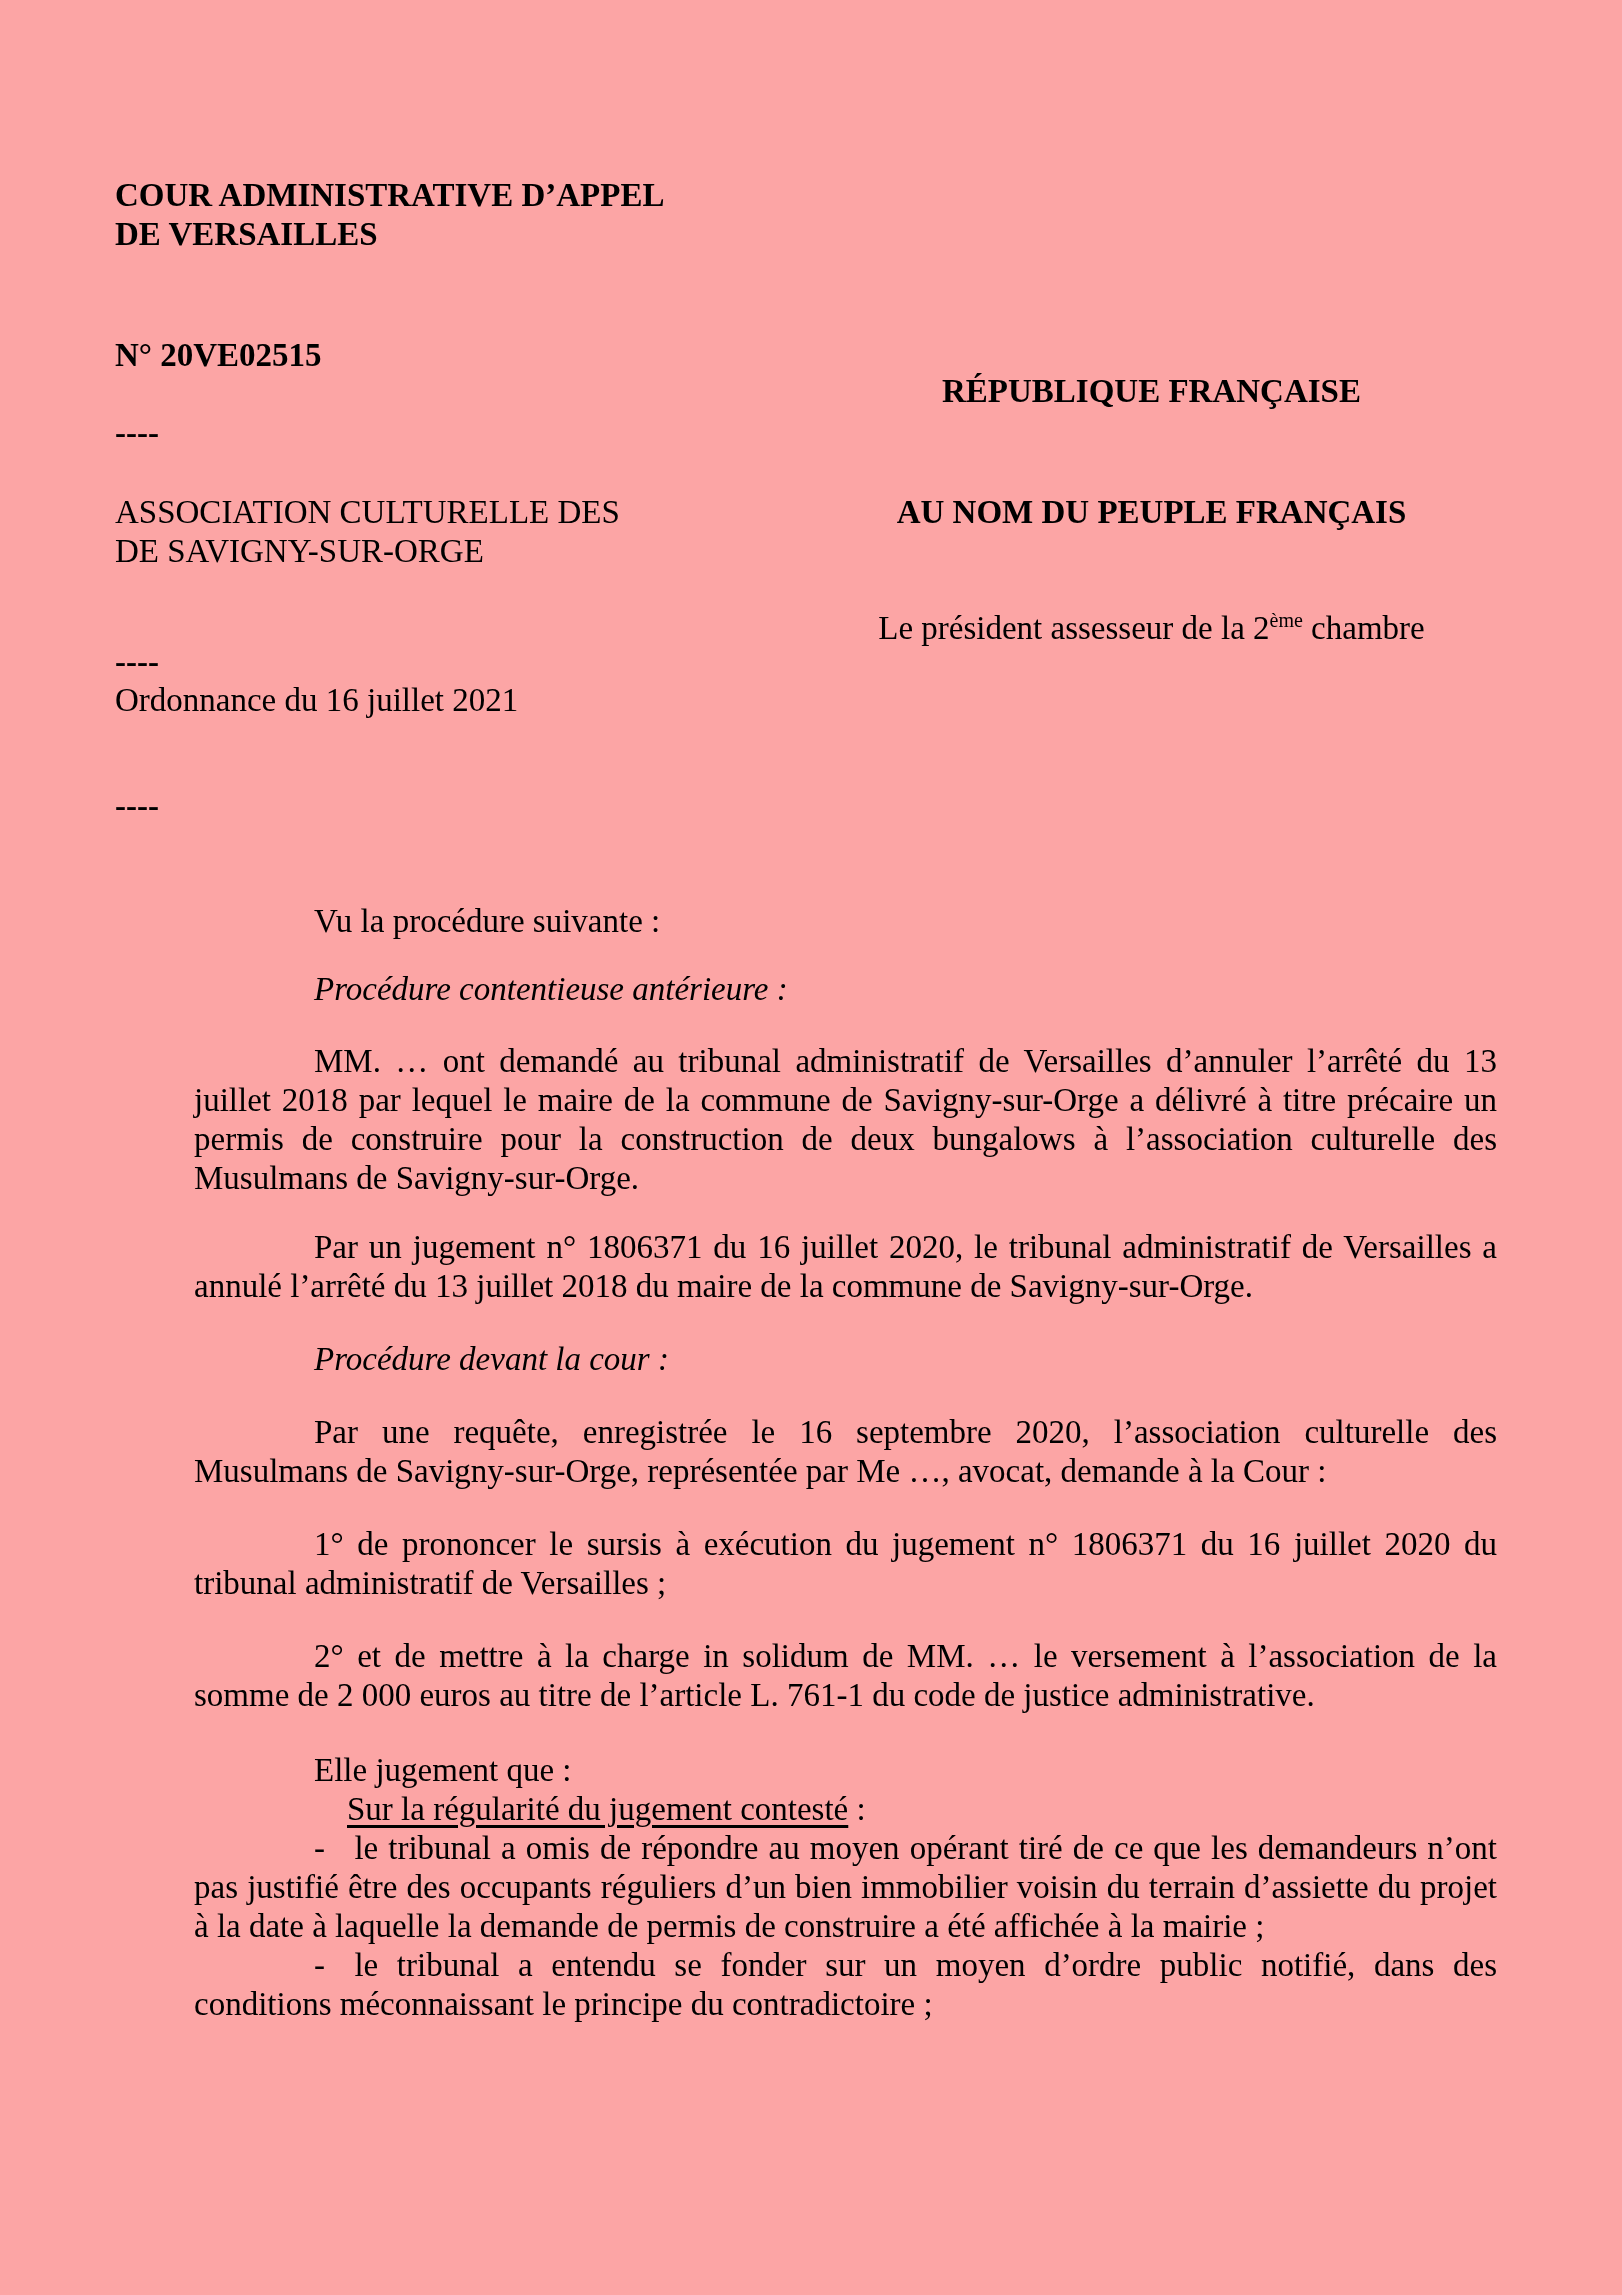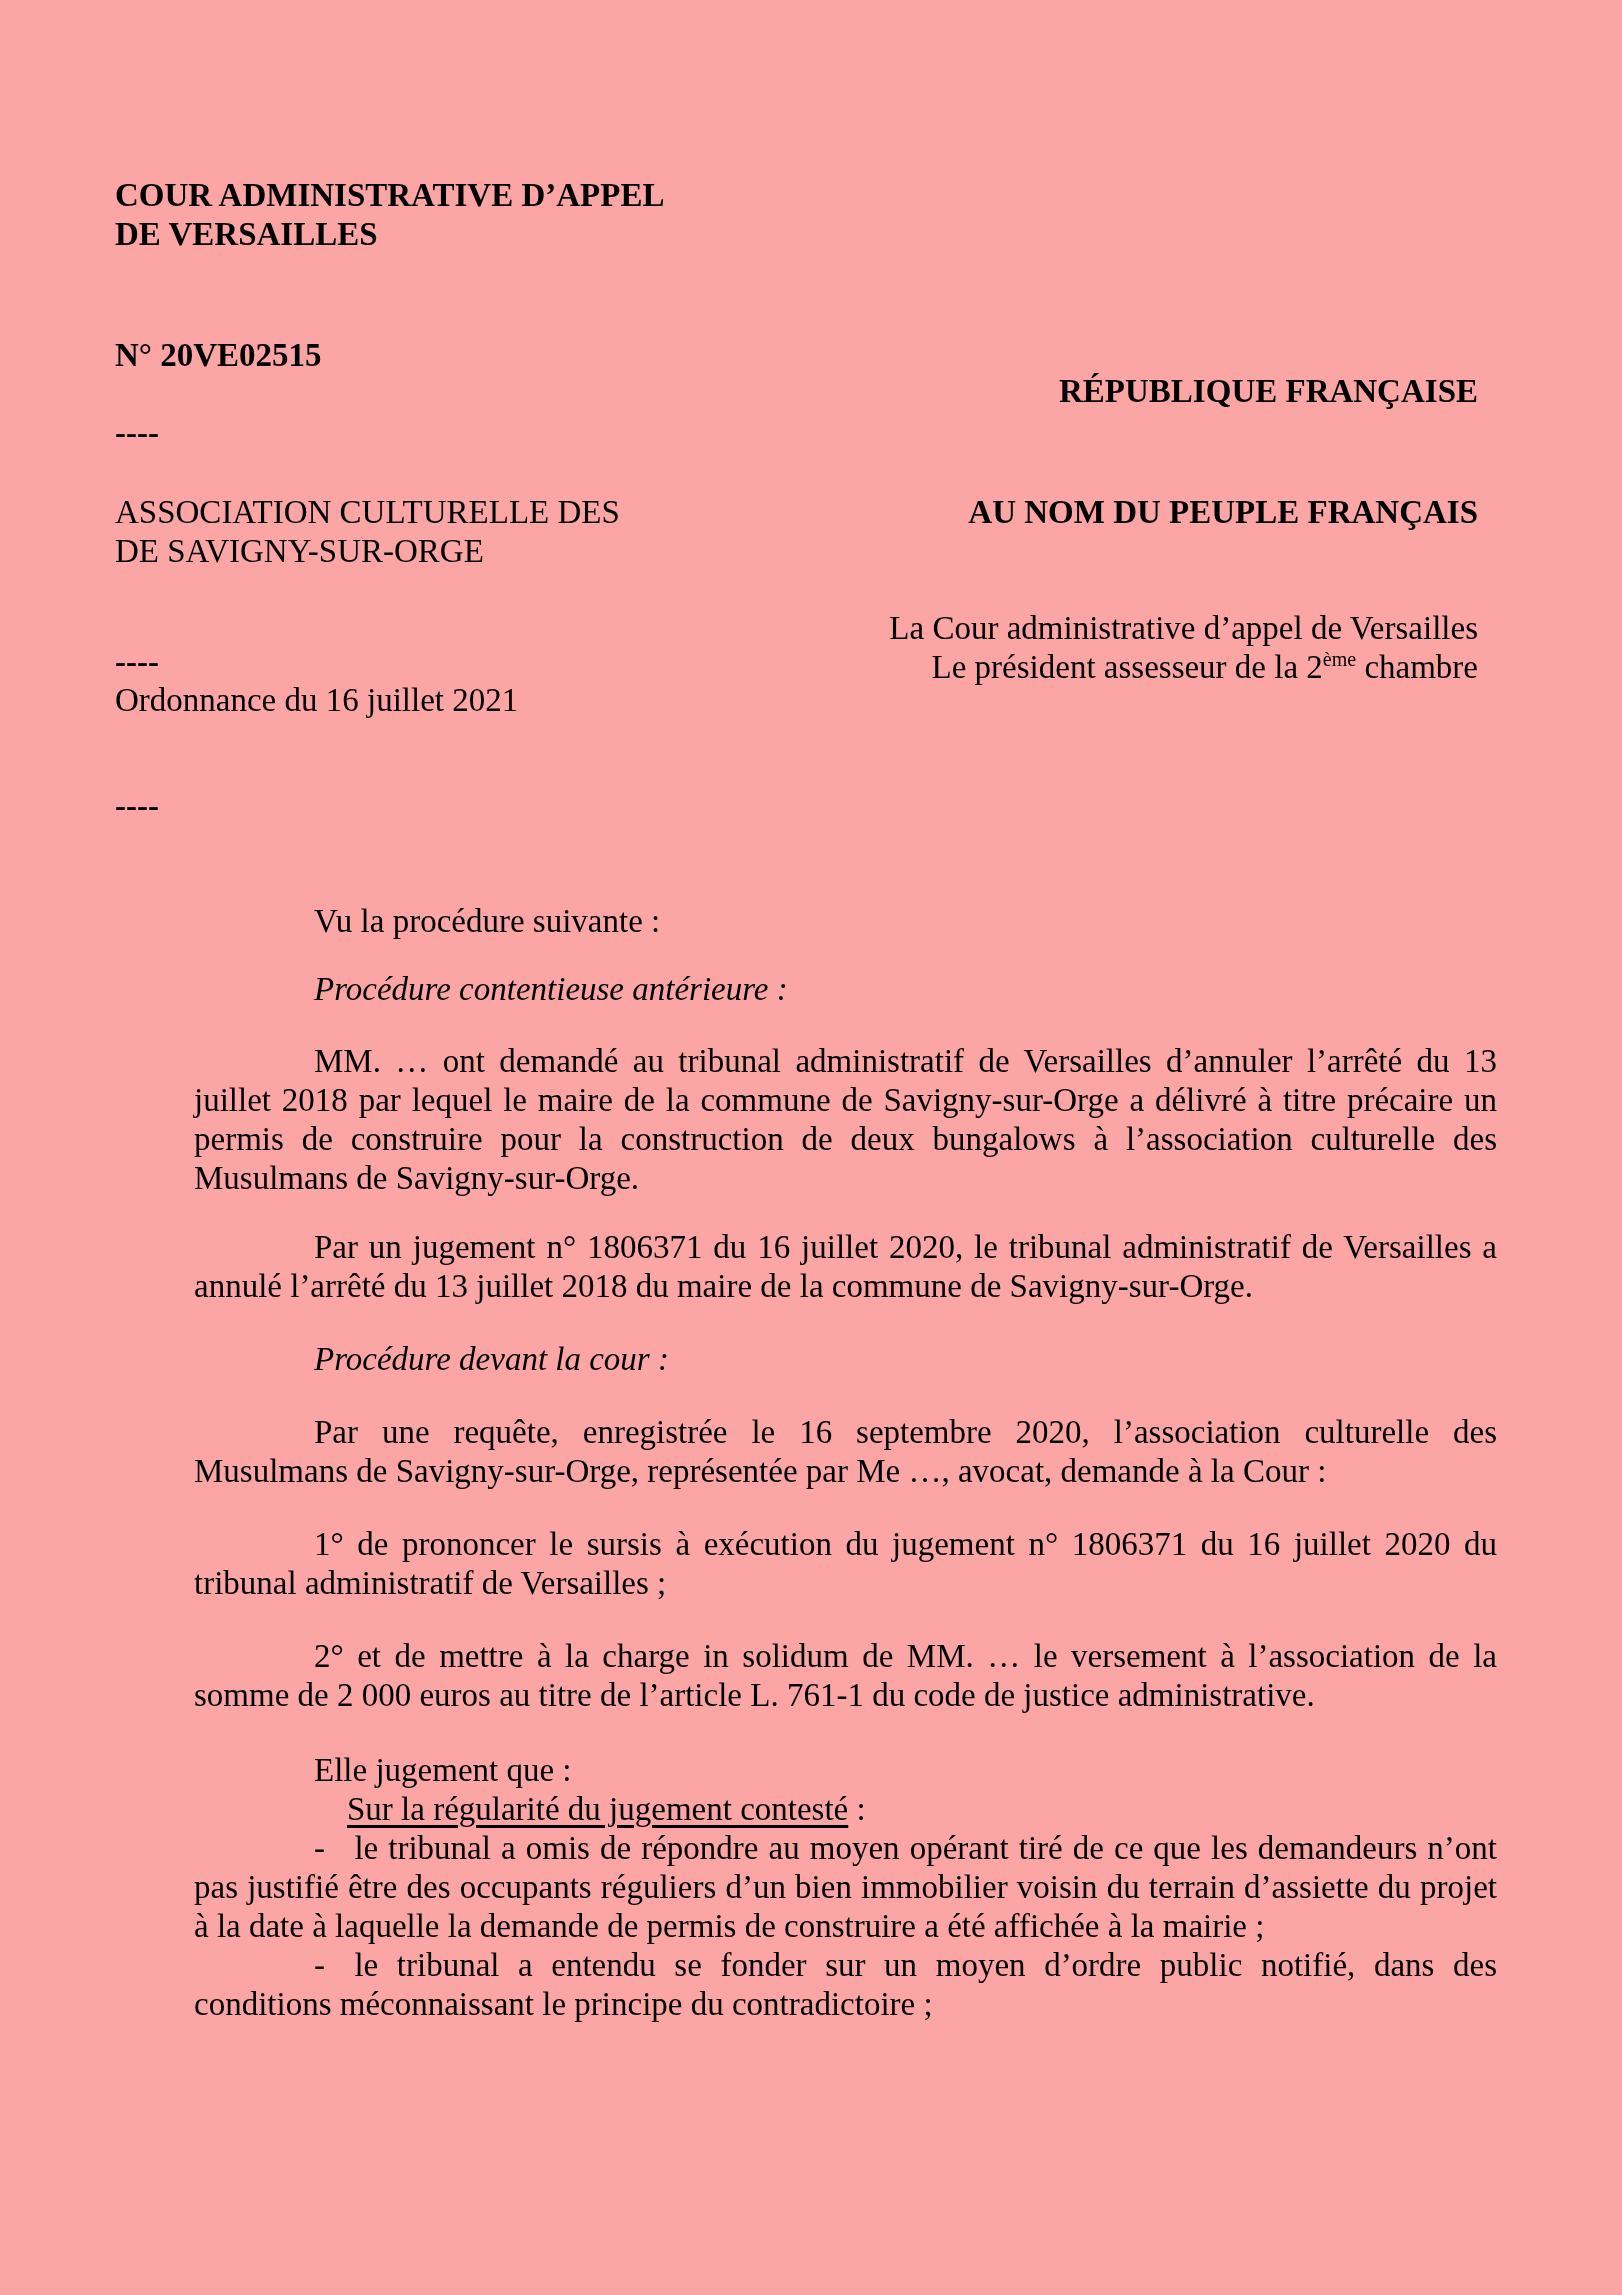--- a/index.html
+++ b/index.html
@@ -17,23 +17,23 @@
     line-height: 39px;
     color: #000000;
     overflow: hidden;
   }
   .abs { position: absolute; }
   .bold { font-weight: 700; }
   .italic { font-style: italic; }
 
   .hdr-left { left: 115px; }
   .hdr-right {
-    left: 889px;
+    left: 857px;
     width: 589px;
-    text-align: right;
+    text-align: center;
   }
 
   .body-block {
     position: absolute;
     left: 194px;
     top: 902px;
     width: 1303px;
     text-align: justify;
   }
   .body-block p {
@@ -82,21 +82,20 @@
 
   <div class="abs hdr-left" style="top:681px;">Ordonnance du 16 juillet 2021</div>
 
   <div class="abs hdr-left bold" style="top:787px;">----</div>
 
   <div class="abs hdr-right bold" style="top:372px;">RÉPUBLIQUE FRANÇAISE</div>
 
   <div class="abs hdr-right bold" style="top:493px;">AU NOM DU PEUPLE FRANÇAIS</div>
 
   <div class="abs hdr-right" style="top:609px;">
-    <div>La Cour administrative d’appel de Versailles</div>
     <div><span>Le président assesseur de la 2</span><sup class="ord">ème</sup><span> chambre</span></div>
   </div>
 
   <div class="body-block">
     <p class="mb45">Vu la procédure suivante :</p>
 
     <p class="italic mb50">Procédure contentieuse antérieure :</p>
 
     <p class="mb45">MM. … ont demandé au tribunal administratif de Versailles d’annuler l’arrêté du 13 juillet 2018 par lequel le maire de la commune de Savigny-sur-Orge a délivré à titre précaire un permis de construire pour la construction de deux bungalows à l’association culturelle des Musulmans de Savigny-sur-Orge.</p>
 

